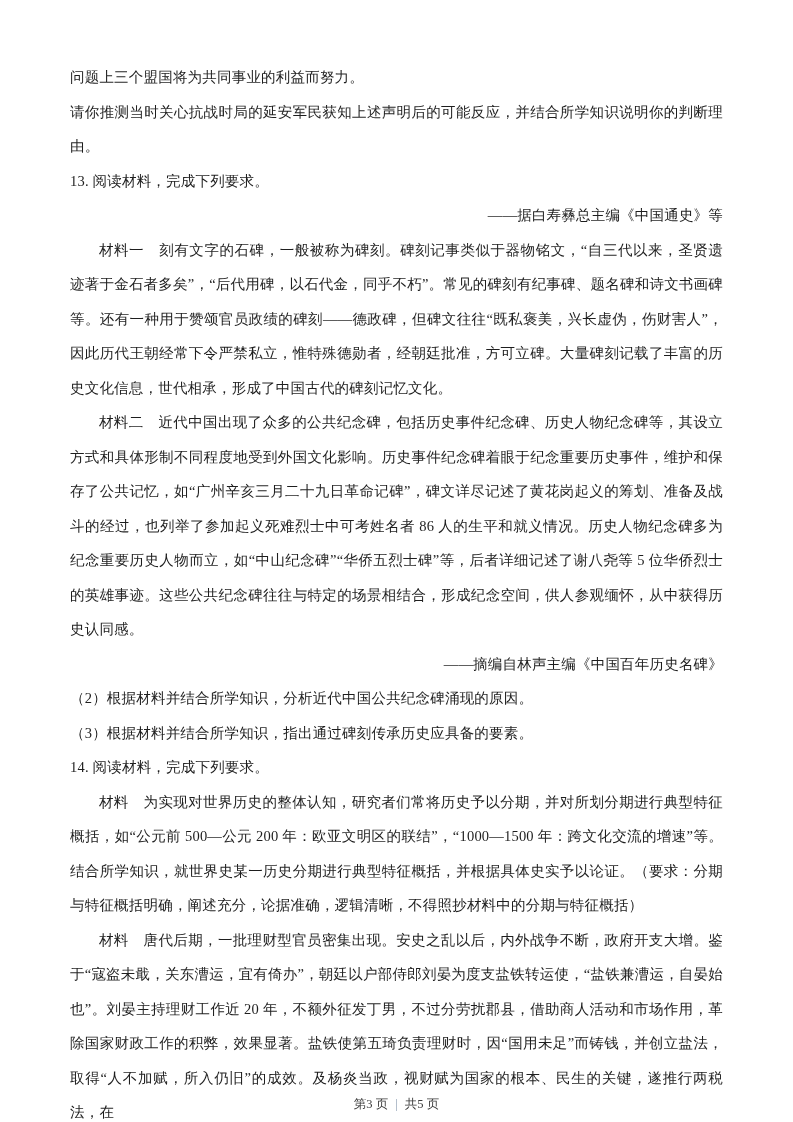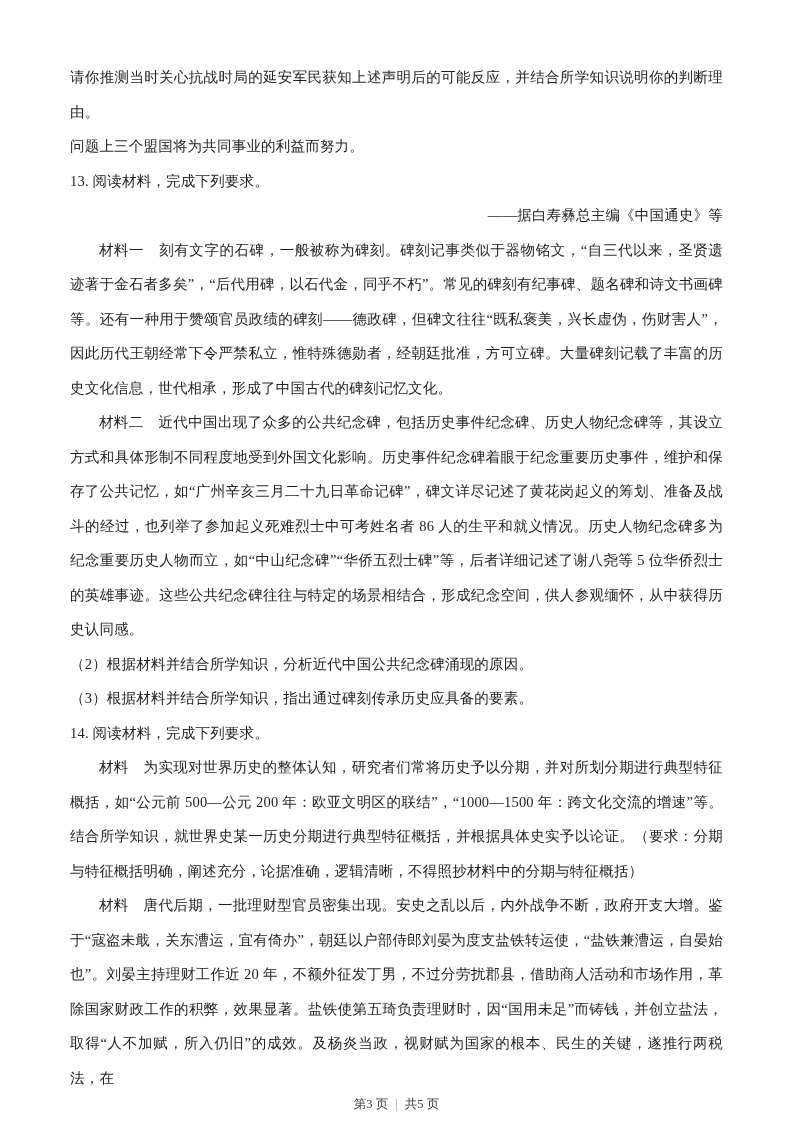--- a/index.html
+++ b/index.html
@@ -46,26 +46,27 @@
   }
   .footer .sep {
     color: #8b9db0;
     padding: 0 7px;
   }
 </style>
 </head>
 <body>
 
 <div class="page">
+  <p class="para">问题上三个盟国将为共同事业的利益而努力。</p>
   <p class="para">请你推测当时关心抗战时局的延安军民获知上述声明后的可能反应，并结合所学知识说明你的判断理由。</p>
-  <p class="para">问题上三个盟国将为共同事业的利益而努力。</p>
   <p class="para">13. 阅读材料，完成下列要求。</p>
   <p class="para source">——据白寿彝总主编《中国通史》等</p>
   <p class="para indent">材料一　刻有文字的石碑，一般被称为碑刻。碑刻记事类似于器物铭文，“自三代以来，圣贤遗迹著于金石者多矣”，“后代用碑，以石代金，同乎不朽”。常见的碑刻有纪事碑、题名碑和诗文书画碑等。还有一种用于赞颂官员政绩的碑刻——德政碑，但碑文往往“既私褒美，兴长虚伪，伤财害人”，因此历代王朝经常下令严禁私立，惟特殊德勋者，经朝廷批准，方可立碑。大量碑刻记载了丰富的历史文化信息，世代相承，形成了中国古代的碑刻记忆文化。</p>
   <p class="para indent">材料二　近代中国出现了众多的公共纪念碑，包括历史事件纪念碑、历史人物纪念碑等，其设立方式和具体形制不同程度地受到外国文化影响。历史事件纪念碑着眼于纪念重要历史事件，维护和保存了公共记忆，如“广州辛亥三月二十九日革命记碑”，碑文详尽记述了黄花岗起义的筹划、准备及战斗的经过，也列举了参加起义死难烈士中可考姓名者 86 人的生平和就义情况。历史人物纪念碑多为纪念重要历史人物而立，如“中山纪念碑”“华侨五烈士碑”等，后者详细记述了谢八尧等 5 位华侨烈士的英雄事迹。这些公共纪念碑往往与特定的场景相结合，形成纪念空间，供人参观缅怀，从中获得历史认同感。</p>
+  <p class="para source">——摘编自林声主编《中国百年历史名碑》</p>
   <p class="para">（2）根据材料并结合所学知识，分析近代中国公共纪念碑涌现的原因。</p>
   <p class="para">（3）根据材料并结合所学知识，指出通过碑刻传承历史应具备的要素。</p>
   <p class="para">14. 阅读材料，完成下列要求。</p>
   <p class="para indent">材料　为实现对世界历史的整体认知，研究者们常将历史予以分期，并对所划分期进行典型特征概括，如“公元前 500—公元 200 年：欧亚文明区的联结”，“1000—1500 年：跨文化交流的增速”等。结合所学知识，就世界史某一历史分期进行典型特征概括，并根据具体史实予以论证。（要求：分期与特征概括明确，阐述充分，论据准确，逻辑清晰，不得照抄材料中的分期与特征概括）</p>
   <p class="para indent">材料　唐代后期，一批理财型官员密集出现。安史之乱以后，内外战争不断，政府开支大增。鉴于“寇盗未戢，关东漕运，宜有倚办”，朝廷以户部侍郎刘晏为度支盐铁转运使，“盐铁兼漕运，自晏始也”。刘晏主持理财工作近 20 年，不额外征发丁男，不过分劳扰郡县，借助商人活动和市场作用，革除国家财政工作的积弊，效果显著。盐铁使第五琦负责理财时，因“国用未足”而铸钱，并创立盐法，取得“人不加赋，所入仍旧”的成效。及杨炎当政，视财赋为国家的根本、民生的关键，遂推行两税法，在</p>
 </div>
 
 <div class="footer">
   <span>第3 页</span><span class="sep">|</span><span>共5 页</span>
 </div>

